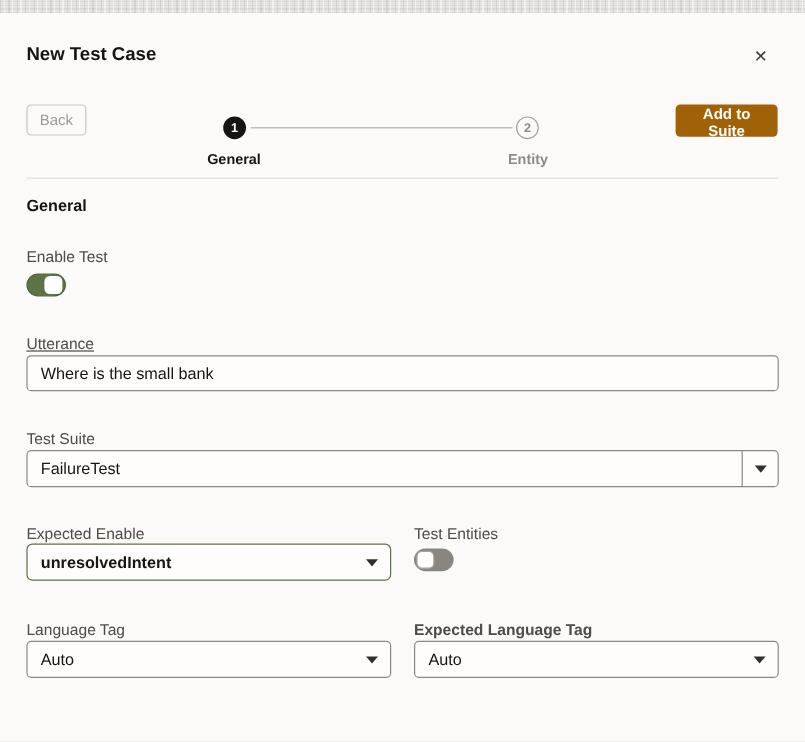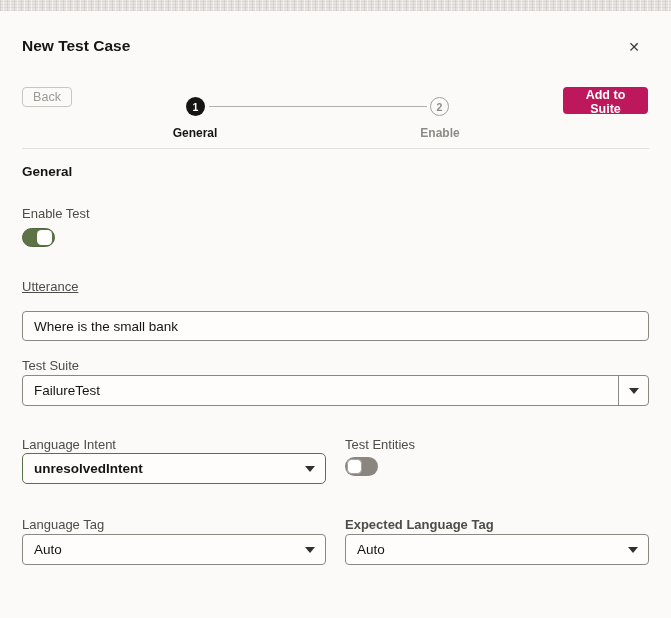--- a/index.html
+++ b/index.html
@@ -12,33 +12,33 @@
     background-image:
       repeating-linear-gradient(90deg, rgba(120,115,110,.14) 0 1px, transparent 1px 3px, rgba(255,255,255,.5) 3px 4px, transparent 4px 7px),
       repeating-linear-gradient(0deg, rgba(120,115,110,.10) 0 1px, transparent 1px 3px);}
 
   .dialog{position:absolute;left:0;top:11px;width:671px;height:607px;background:#fbfaf8;padding-left:20px;}
 
   .title{position:absolute;left:22px;top:26px;font-size:15.5px;font-weight:bold;color:#161513;}
   .close-btn{position:absolute;left:622px;top:24px;width:24px;height:24px;border:none;background:transparent;
     font-size:14px;color:#403c38;cursor:pointer;display:flex;align-items:center;justify-content:center;padding:0;}
 
-  .back-btn{position:absolute;left:22px;top:76px;width:50px;height:20px;background:transparent;
+  .back-btn{position:absolute;left:22px;top:76px;width:50px;height:26px;background:transparent;
     border:1px solid #c9c5c0;border-radius:4px;color:#9e9994;font-size:12.5px;cursor:default;}
 
   .step-circle{position:absolute;width:19px;height:19px;border-radius:50%;
     display:flex;align-items:center;justify-content:center;font-size:10.5px;font-weight:bold;cursor:pointer;}
   .step-1{left:186px;top:86px;background:#161513;color:#ffffff;}
   .step-2{left:430px;top:86px;background:transparent;border:1px solid #a5a09b;color:#8f8a85;}
   .step-connector{position:absolute;left:209px;top:95px;width:218px;height:1px;background:#b3afaa;}
   .step-label{position:absolute;top:115px;width:120px;text-align:center;font-size:12px;font-weight:bold;}
   .step-label-1{left:135px;color:#161513;}
   .step-label-2{left:380px;color:#8f8a85;}
 
-  .add-suite-btn{position:absolute;left:563px;top:76px;width:85px;height:27px;background:#be185d;border:none;
+  .add-suite-btn{position:absolute;left:563px;top:76px;width:85px;height:27px;background:#a16207;border:none;
     border-radius:4px;color:#ffffff;font-size:12.5px;font-weight:bold;cursor:pointer;}
 
   .stepper-divider{position:absolute;left:22px;top:137px;width:627px;height:1px;background:#e2dfdb;}
 
   .section-heading{position:absolute;left:22px;top:153px;font-size:13.5px;font-weight:bold;color:#161513;}
 
   .field-label{position:absolute;font-size:13px;color:#4f4b46;}
 
   .toggle{position:absolute;width:33px;height:19px;border-radius:10px;cursor:pointer;}
   .toggle .thumb{position:absolute;top:2px;width:15px;height:15px;background:#ffffff;border-radius:4.5px;}
@@ -69,45 +69,45 @@
 
     <div class="title">New Test Case</div>
     <button class="close-btn">✕</button>
 
     <button class="back-btn">Back</button>
 
     <div class="step-circle step-1">1</div>
     <div class="step-connector"></div>
     <div class="step-circle step-2">2</div>
     <div class="step-label step-label-1">General</div>
-    <div class="step-label step-label-2">Enable</div>
+    <div class="step-label step-label-2">Entity</div>
 
     <button class="add-suite-btn">Add to Suite</button>
 
     <div class="stepper-divider"></div>
 
     <div class="section-heading">General</div>
 
     <div class="field-label" style="left:22px;top:195px;">Enable Test</div>
     <div class="toggle on" style="left:22px;top:217px;">
       <div class="thumb"></div>
     </div>
 
     <div class="field-label" style="left:22px;top:268px;text-decoration:underline;">Utterance</div>
-    <input type="text" class="text-input" style="left: 22px; top: 285px; width: 627px; margin-top: 15px;" value="Where is the small bank">
+    <input type="text" class="text-input" style="left: 22px; top: 285px; width: 627px;" value="Where is the small bank">
 
     <div class="field-label" style="left:22px;top:347px;">Test Suite</div>
     <div class="select" style="left:22px;top:364px;width:627px;justify-content:flex-end;">
       <div class="value">FailureTest</div>
       <div class="arrow-zone with-divider">
         <div class="tri"></div>
       </div>
     </div>
 
-    <div class="field-label" style="left:22px;top:426px;">Language Intent</div>
+    <div class="field-label" style="left:22px;top:426px;">Expected Enable</div>
     <div class="select green-border" style="left:22px;top:442px;width:304px;font-weight:bold;">
       <div class="value">unresolvedIntent</div>
       <div class="arrow-zone">
         <div class="tri"></div>
       </div>
     </div>
 
     <div class="field-label" style="left:345px;top:426px;">Test Entities</div>
     <div class="toggle off" style="left:345px;top:446px;">
       <div class="thumb"></div>

